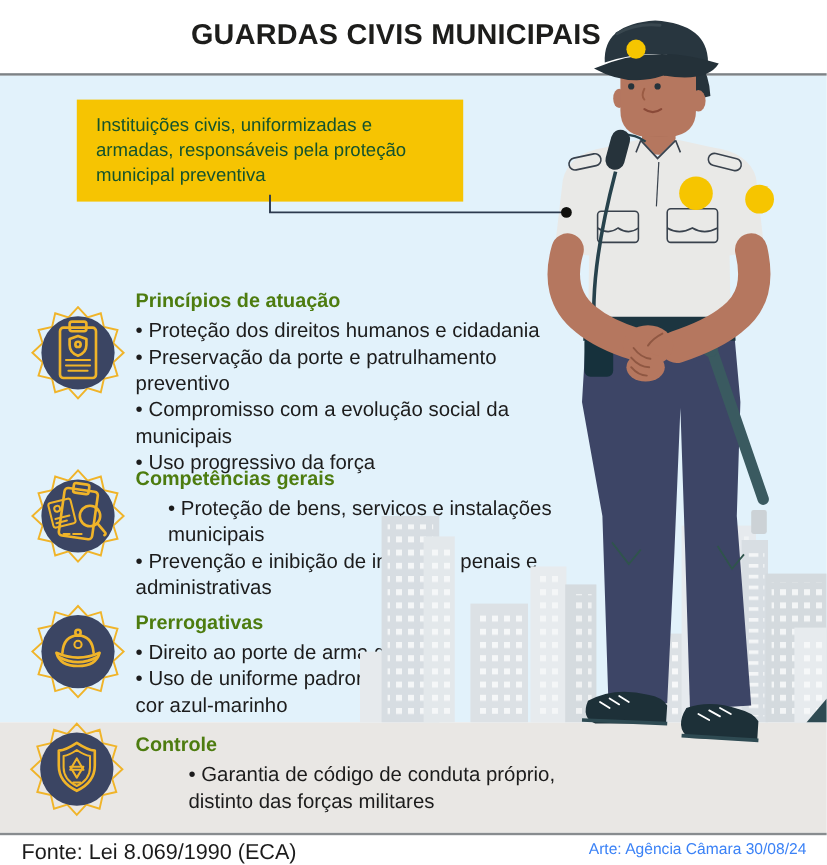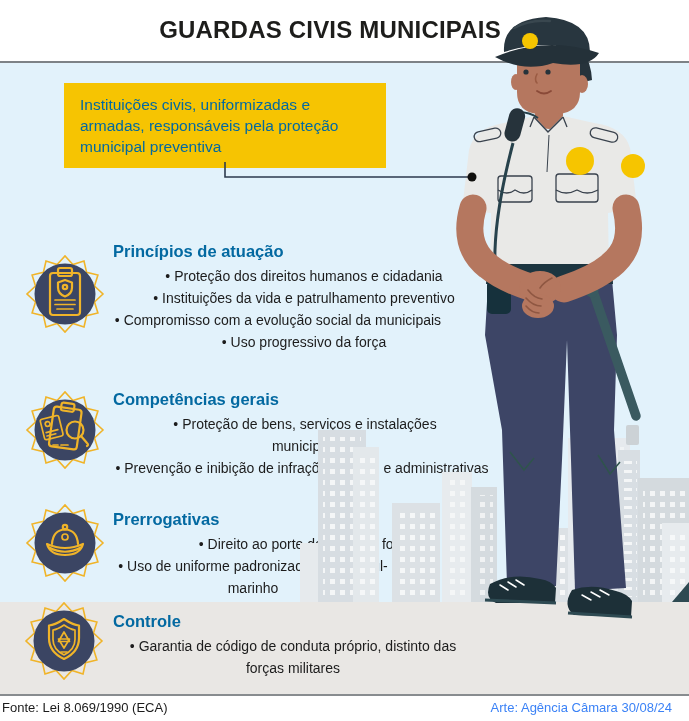--- a/index.html
+++ b/index.html
@@ -17,28 +17,28 @@
 
   .title{left:0;top:16px;width:660px;text-align:center;padding-right:26px;
          font-size:24px;font-weight:bold;color:#1d1d1b;letter-spacing:.2px;z-index:2;}
 
   .skyline{left:300px;top:425px;z-index:1;}
   .guard{left:440px;top:0;z-index:2;}
   .connector{left:220px;top:162px;z-index:3;}
 
   .callout{left:64px;top:83px;width:322px;box-sizing:border-box;background:#f6c402;
            padding:11px 16px;z-index:3;}
-  .callout p{margin:0;font-size:15.5px;line-height:21px;color:#0369a1;}
+  .callout p{margin:0;font-size:15.5px;line-height:21px;color:#14532d;}
   .sec-text{position:absolute;left:113px;width:382px;}
-  .sec-heading{font-size:16.5px;font-weight:bold;color:#0369a1;margin:0 0 3px 0;line-height:21px;}
+  .sec-heading{font-size:16.5px;font-weight:bold;color:#4d7c0f;margin:0 0 3px 0;line-height:21px;}
   ul.bullets{list-style:none;margin:0;padding:0;}
-  ul.bullets li{font-size:14px;color:#1c1c1c;line-height:22px;margin:0;text-align:center;}
+  ul.bullets li{font-size:17px;color:#1c1c1c;line-height:22px;margin:0;}
   ul.bullets li::before{content:"• ";}
 
-  .footer-src{left:2px;top:700px;font-size:13px;color:#1b1b1b;z-index:5;}
+  .footer-src{left:18px;top:700px;font-size:18px;color:#1b1b1b;z-index:5;}
   .footer-credit{right:17px;top:700px;font-size:13px;color:#3b82f6;z-index:5;}
 
   .icon-badge{position:absolute;width:80px;height:80px;}
   .glyph{stroke:#f0b429;fill:none;stroke-width:2.2;stroke-linejoin:round;stroke-linecap:round;}
   .glyph-thin{stroke:#f0b429;fill:none;stroke-width:1.7;stroke-linejoin:round;stroke-linecap:round;}
 </style>
 </head>
 <body>
 
 <div class="abs main-bg"></div>
@@ -166,21 +166,21 @@
       <circle cx="40" cy="33" r="2.2"></circle>
     </g>
     <g class="glyph-thin">
         <path d="M30,46 h20 M30,50.5 h20 M32,55 h16"></path>
       </g>
   </svg>
   <div class="sec-text" style="top:241px;">
     <h2 class="sec-heading">Princípios de atuação</h2>
     <ul class="bullets">
       <li>Proteção dos direitos humanos e cidadania</li>
-      <li>Instituições da vida e patrulhamento preventivo</li>
+      <li>Preservação da porte e patrulhamento preventivo</li>
       <li style="max-width:330px;">Compromisso com a evolução social da municipais</li>
       <li>Uso progressivo da força</li>
     </ul>
   </div>
 </div>
 
 <div>
   <svg class="abs icon-badge" style="left:25px;top:390px;" viewBox="0 0 80 80">
     <polygon points="78,40 69.5,47.9 72.9,59 61.6,61.6 59,72.9 47.9,69.5 40,78 32.1,69.5 21,72.9 18.4,61.6 7.1,59 10.5,47.9 2,40 10.5,32.1 7.1,21 18.4,18.4 21,7.1 32.1,10.5 40,2 47.9,10.5 59,7.1 61.6,18.4 72.9,21 69.5,32.1" fill="none" stroke="#f0b429" stroke-width="1.6"></polygon>
     <circle cx="40" cy="40" r="30.5" fill="#3b4563"></circle>
@@ -243,20 +243,20 @@
     <g class="glyph-thin">
       <path d="M40,24 q6.5,4.5 11,5 v9.5 q0,10 -11,15.5 q-11,-5.5 -11,-15.5 V29 q4.5,-0.5 11,-5 z"></path>
       <path d="M40,31 L45.5,40.5 L34.5,40.5 Z"></path>
       <path d="M40,47 L34.5,38 L45.5,38 Z"></path>
       <path d="M37,51 h6"></path>
     </g>
   </svg>
   <div class="sec-text" style="top:611px;">
     <h2 class="sec-heading">Controle</h2>
     <ul class="bullets">
-      <li style="max-width:360px;">Garantia de código de conduta próprio, distinto das forças militares</li>
+      <li style="max-width:360px;margin-left:44px;">Garantia de código de conduta próprio, distinto das forças militares</li>
     </ul>
   </div>
 </div>
 
 <div class="abs footer"></div>
 <div class="abs footer-src">Fonte: Lei 8.069/1990 (ECA)</div>
 <div class="abs footer-credit">Arte: Agência Câmara 30/08/24</div>
 
 </body></html>

